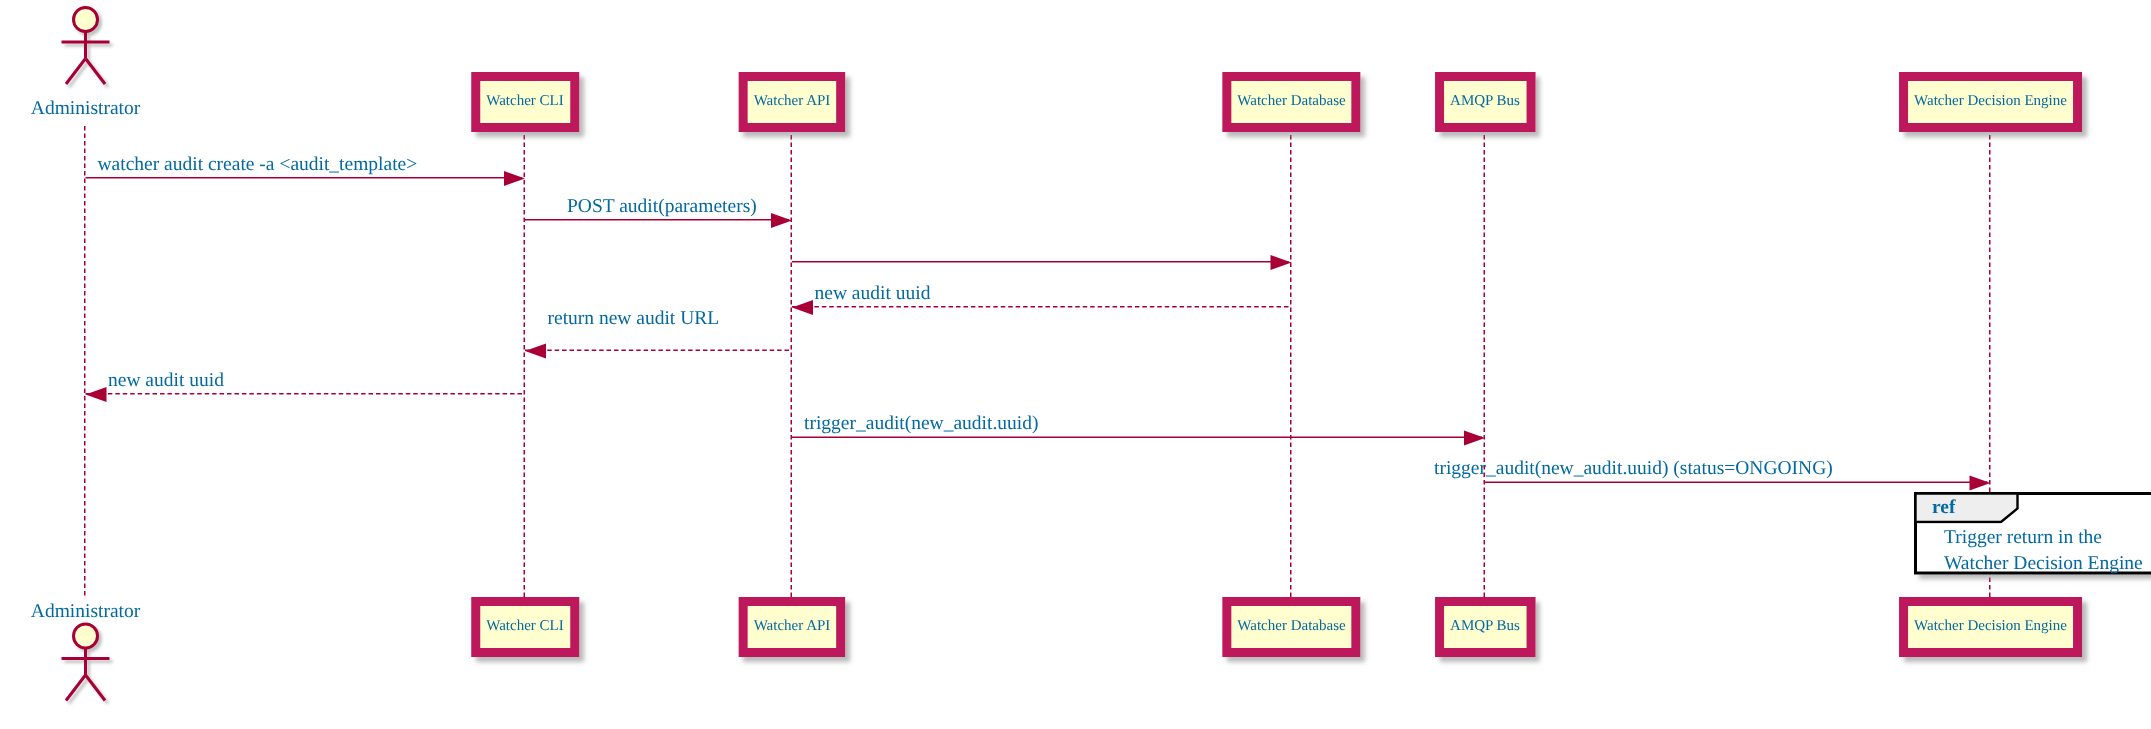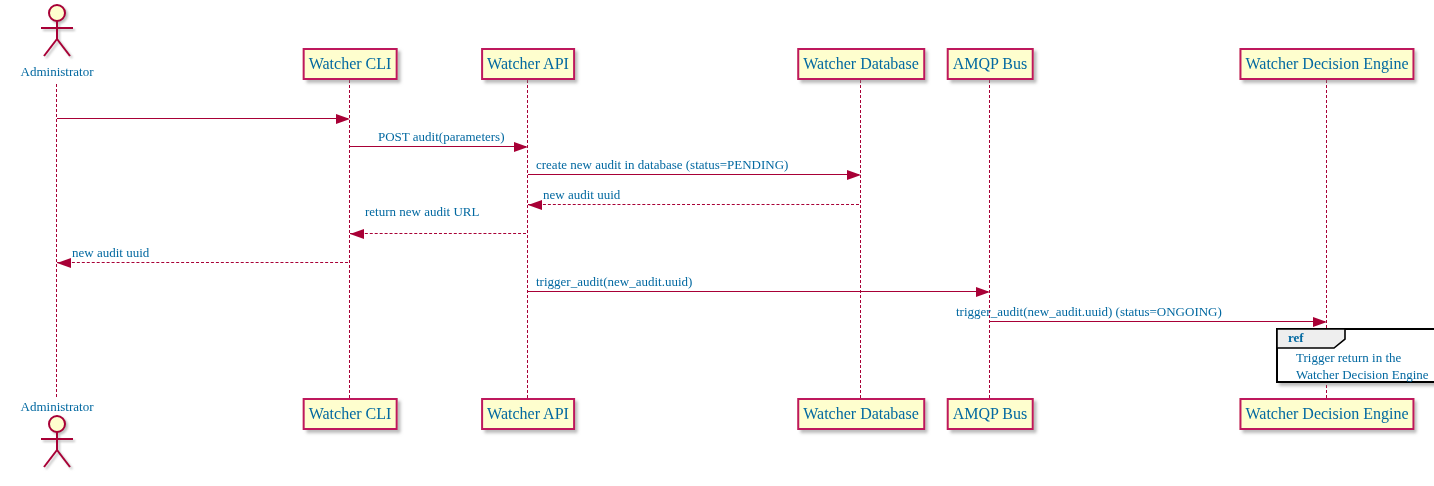--- a/index.html
+++ b/index.html
@@ -9,23 +9,23 @@
     height: 486px;
     background: #ffffff;
     font-family: Liberation Serif, serif;
     color: #0369a1;
     overflow: hidden;
   }
   .pbox {
     position: absolute;
     transform: translateX(-50%);
     background: #FEFECE;
-    border: 2px solid #be185d;
+    border: 6px solid #be185d;
     padding: 4px 4px;
-    font-size: 16px;
+    font-size: 10px;
     line-height: 20px;
     white-space: nowrap;
     box-shadow: 3px 3px 3px rgba(130,130,130,0.55);
     z-index: 3;
     box-sizing: border-box;
   }
   .lifeline {
     position: absolute;
     width: 0;
     border-left: 1px dashed #A80036;
@@ -123,26 +123,26 @@
     <div class="pbox" style="left: 861px; top: 398px;">Watcher Database</div>
     <div class="lifeline" style="left: 860px; top: 80px; height: 318px;"></div>
     <div class="pbox" style="left: 990px; top: 48px;">AMQP Bus</div>
     <div class="pbox" style="left: 990px; top: 398px;">AMQP Bus</div>
     <div class="lifeline" style="left: 989px; top: 80px; height: 318px;"></div>
     <div class="pbox" style="left: 1327px; top: 48px;">Watcher Decision Engine</div>
     <div class="pbox" style="left: 1327px; top: 398px;">Watcher Decision Engine</div>
     <div class="lifeline" style="left: 1326px; top: 80px; height: 318px;"></div>
     <div class="msg-line solid" style="left: 57px; top: 118px; width: 291px;"></div>
     <div class="arrowhead arrow-right" style="top: 114px; left: 336px;"></div>
+    <div class="msg-label" style="left: 65px; top: 101px;">watcher audit create -a &lt;audit_template&gt;</div>
     <div class="msg-line solid" style="left: 350px; top: 146px; width: 176px;"></div>
     <div class="arrowhead arrow-right" style="top: 142px; left: 514px;"></div>
     <div class="msg-label" style="left: 378px; top: 129px;">POST audit(parameters)</div>
     <div class="msg-line solid" style="left: 528px; top: 174px; width: 331px;"></div>
     <div class="arrowhead arrow-right" style="top: 170px; left: 847px;"></div>
-    <div class="msg-label" style="left: 536px; top: 157px;">create new audit in database (status=PENDING)</div>
     <div class="msg-line dashed" style="left: 528px; top: 204px; width: 331px;"></div>
     <div class="arrowhead arrow-left" style="top: 200px; left: 528px;"></div>
     <div class="msg-label" style="left: 543px; top: 187px;">new audit uuid</div>
     <div class="msg-line dashed" style="left: 350px; top: 233px; width: 176px;"></div>
     <div class="arrowhead arrow-left" style="top: 229px; left: 350px;"></div>
     <div class="msg-label" style="left: 365px; top: 204px;">return new audit URL</div>
     <div class="msg-line dashed" style="left: 57px; top: 262px; width: 291px;"></div>
     <div class="arrowhead arrow-left" style="top: 258px; left: 57px;"></div>
     <div class="msg-label" style="left: 72px; top: 245px;">new audit uuid</div>
     <div class="msg-line solid" style="left: 528px; top: 291px; width: 460px;"></div>

